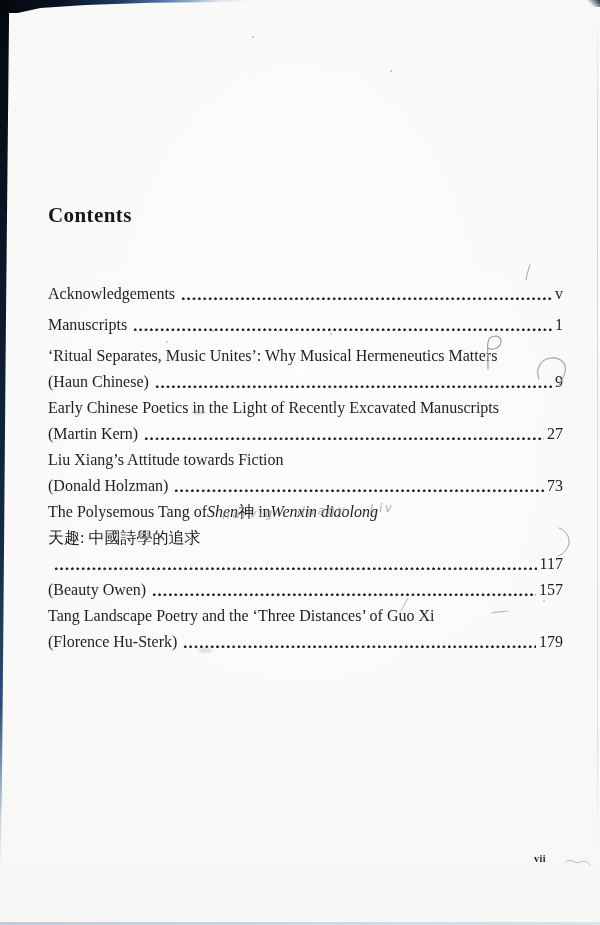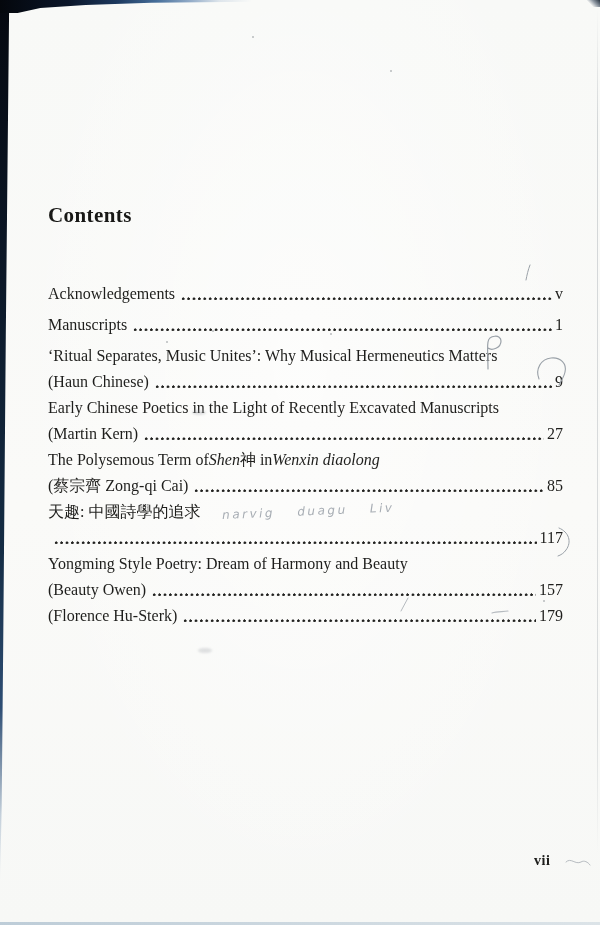--- a/index.html
+++ b/index.html
@@ -36,21 +36,21 @@
   .toc{position:absolute;left:48px;top:281px;width:515px;}
   .entry{margin-bottom:0;}
   .entry.single{margin-bottom:5px;}
   .row{display:flex;white-space:nowrap;line-height:26px;font-size:16px;}
   .row .txt{flex:0 0 auto;}
   .it{font-style:italic;}
   .dots{flex:1 1 auto;height:26px;margin-left:6px;margin-right:2px;min-width:20px;
     background-image:radial-gradient(circle at 2.2px 68%, #222220 1.12px, rgba(0,0,0,0) 1.5px);
     background-size:5.4px 26px;background-repeat:repeat-x;}
   .pagenum{flex:0 0 auto;margin-left:1px;}
-  .folio{position:absolute;left:534px;top:853px;font-size:14px;font-weight:bold;letter-spacing:.5px;}
+  .folio{position:absolute;left:534px;top:853px;font-size:10px;font-weight:bold;letter-spacing:.5px;}
 
   
   :root{--pencil:#9aa1a8;--pencil-light:#b6bbc0;}
   .pencil{position:absolute;color:var(--pencil);}
   .pencil svg{display:block;}
   .handwriting{position:absolute;left:222px;top:503px;width:230px;
     font-family:"DejaVu Sans",sans-serif;font-style:italic;font-size:12px;
     color:rgba(135,143,153,.72);letter-spacing:2.5px;word-spacing:16px;
     transform:rotate(-2.5deg);white-space:nowrap;}
   .speck{position:absolute;width:2px;height:2px;border-radius:50%;
@@ -101,53 +101,58 @@
           <span class="txt">Early Chinese Poetics in the Light of Recently Excavated Manuscripts</span>
         </div>
         <div class="row">
           <span class="txt">(Martin Kern)</span>
           <span class="dots"></span>
           <span class="pagenum">27</span>
         </div>
       </div>
       <div class="entry">
         <div class="row">
-          <span class="txt">The Polysemous Term of </span>
+          <span class="txt">Liu Xiang’s Attitude towards Fiction</span>
+        </div>
+        <div class="row">
+          <span class="txt">(Donald Holzman)</span>
+          <span class="dots"></span>
+          <span class="pagenum">73</span>
+        </div>
+      </div>
+      <div class="entry">
+        <div class="row">
+          <span class="txt">The Polysemous Tang of </span>
           <span class="txt it">Shen</span>
           <span class="txt"> 神 in </span>
           <span class="txt it">Wenxin diaolong</span>
         </div>
-        <div class="row">
-          <span class="txt">(蔡宗齊 Zong-qi Cai)</span>
-          <span class="dots"></span>
-          <span class="pagenum">85</span>
-        </div>
       </div>
       <div class="entry">
         <div class="row">
           <span class="txt">天趣: 中國詩學的追求</span>
         </div>
         <div class="row">
           <span class="dots"></span>
           <span class="pagenum">117</span>
         </div>
       </div>
       <div class="entry">
-        <div class="row">
-          <span class="txt">Yongming Style Poetry: Dream of Harmony and Beauty</span>
-        </div>
       </div>
       <div class="entry">
         <div class="row">
           <span class="txt">(Beauty Owen)</span>
           <span class="dots"></span>
           <span class="pagenum">157</span>
         </div>
       </div>
       <div class="entry">
+        <div class="row">
+          <span class="txt">Tang Landscape Poetry and the ‘Three Distances’ of Guo Xi</span>
+        </div>
         <div class="row">
           <span class="txt">(Florence Hu-Sterk)</span>
           <span class="dots"></span>
           <span class="pagenum">179</span>
         </div>
       </div>
     </div>
 
   <div class="folio">vii</div>
 

